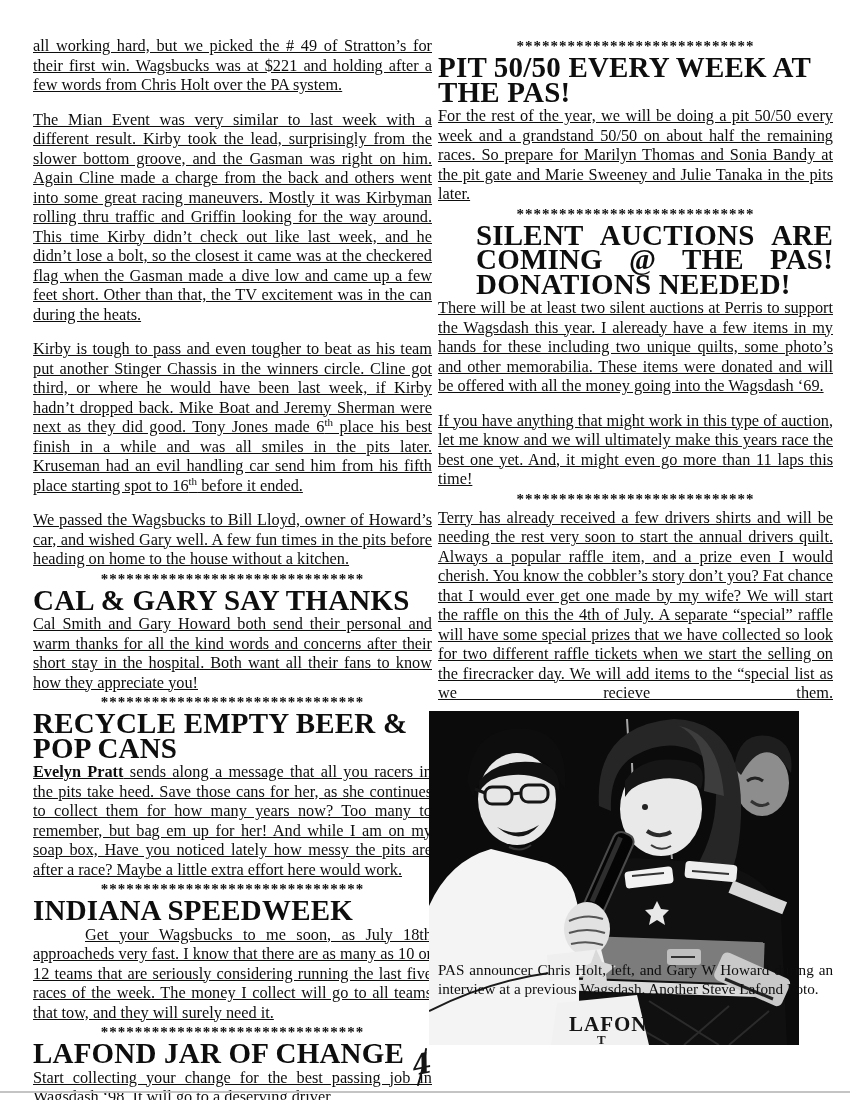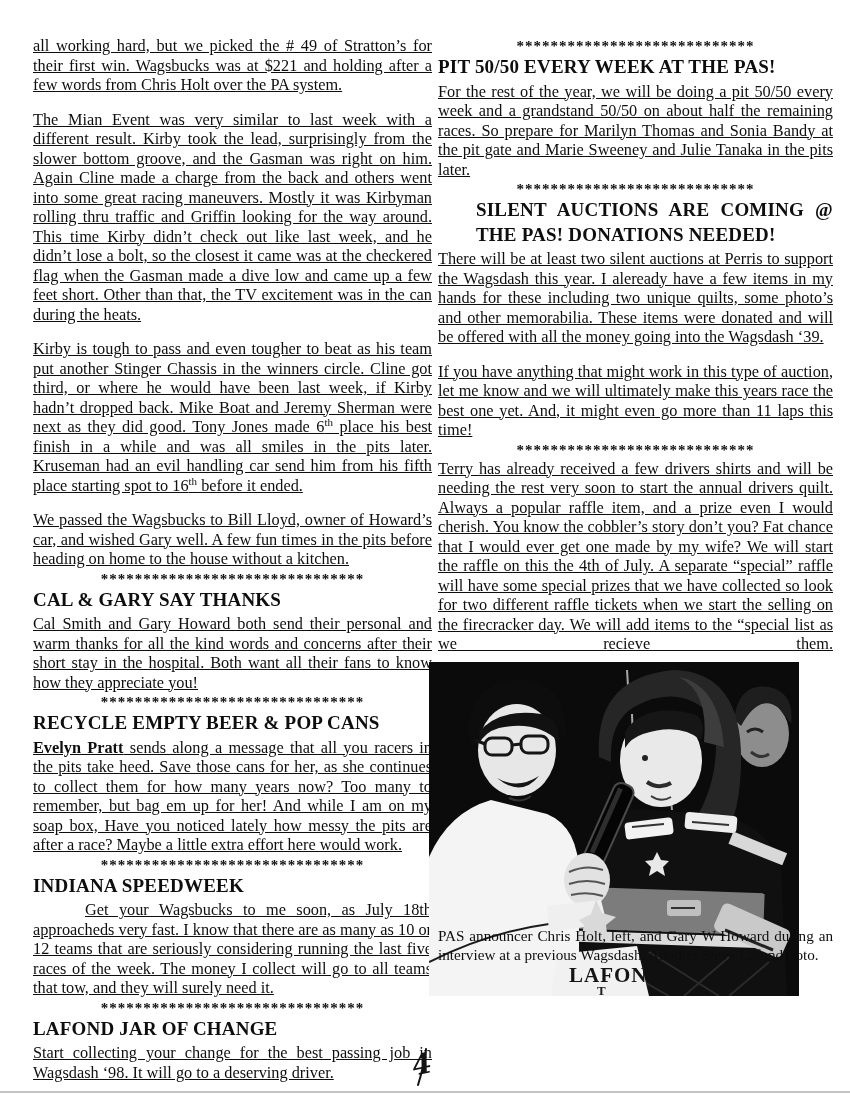--- a/index.html
+++ b/index.html
@@ -7,28 +7,28 @@
     width:850px;height:1100px;background:#ffffff;position:relative;
     font-family:"Liberation Serif", serif;color:#0e0e0e;overflow:hidden;
   }
   .col{position:absolute;top:36px;}
   .col-left{left:33px;width:399px;}
   .col-right{left:438px;width:395px;}
   p.bp{font-size:16.3px;line-height:19.5px;text-align:justify;margin:0;text-decoration:underline;}
   .gap{height:15px;}
   .stars{font-weight:bold;font-size:15px;line-height:13px;letter-spacing:1px;
     text-align:center;margin:4px 0 2px;white-space:nowrap;overflow:hidden;}
-  h2{font-size:19px;line-height:24.5px;margin:0 0 2px;font-weight:bold;letter-spacing:0.2px;}
+  h2{font-size:29px;line-height:24.5px;margin:0 0 2px;font-weight:bold;letter-spacing:0.2px;}
   h2.two-line{text-align:justify;margin-left:38px;}
   sup{font-size:11px;line-height:0;vertical-align:super;}
   .lead-bold{font-weight:bold;}
   .indent{text-indent:52px;}
   .justify-last{text-align-last:justify;}
   .photo-wrap{margin:8px 0 0 -9px;width:370px;height:244px;}
-  .caption{font-size:15.2px;line-height:19px;text-align:justify;margin-top:20px;}
+  .caption{font-size:15.2px;line-height:19px;text-align:justify;margin-top:5px;}
   .pageno{
     position:absolute;left:412px;top:1048px;
     font-family:"DejaVu Serif", serif;font-style:italic;font-weight:bold;
     font-size:28px;transform:rotate(-12deg);color:#141414;
   }
   .pageno-slash{
     position:absolute;left:414px;top:1048px;width:18px;height:38px;pointer-events:none;
   }
   .bottom-rule{position:absolute;left:0;top:1091px;width:850px;height:2px;background:#c4c4c4;}
 </style>
@@ -61,21 +61,21 @@
   <p class="bp">Start collecting your change for the best passing job in Wagsdash ‘98. It will go to a deserving driver.</p>
 </div>
 
 <div class="col col-right">
   <div class="stars">****************************</div>
   <h2>PIT 50/50 EVERY WEEK AT THE PAS!</h2>
   <p class="bp">For the rest of the year, we will be doing a pit 50/50 every week and a grandstand 50/50 on about half the remaining races. So prepare for Marilyn Thomas and Sonia Bandy at the pit gate and Marie Sweeney and Julie Tanaka in the pits later.</p>
 
   <div class="stars">****************************</div>
   <h2 class="two-line">SILENT AUCTIONS ARE COMING @ THE PAS! DONATIONS NEEDED!</h2>
-  <p class="bp">There will be at least two silent auctions at Perris to support the Wagsdash this year.  I aleready have a few items in my hands for these including two unique quilts, some photo’s and other memorabilia. These items were donated and will be offered with all the money going into the Wagsdash ‘39.</p>
+  <p class="bp">There will be at least two silent auctions at Perris to support the Wagsdash this year.  I aleready have a few items in my hands for these including two unique quilts, some photo’s and other memorabilia. These items were donated and will be offered with all the money going into the Wagsdash ‘69.</p>
   <div class="gap"></div>
   <p class="bp">If you have anything that might work in this type of auction, let me know and we will ultimately make this years race the best one yet. And, it might even go more than 11 laps this time!</p>
 
   <div class="stars">****************************</div>
   <p class="bp justify-last">Terry has already received a few drivers shirts and will be needing the rest very soon to start the annual drivers quilt. Always a popular raffle item, and a prize even I would cherish. You know the cobbler’s story don’t you? Fat chance that I would ever get one made by my wife? We will start the raffle on this the 4th of July. A separate “special” raffle will have some special prizes that we have collected so look for two different raffle tickets when we start the selling on the firecracker day.  We will add items to the “special list as we recieve them.</p>
 
   <div class="photo-wrap">
     <svg width="370" height="334" viewBox="0 0 370 334">
       <rect width="370" height="334" fill="#0b0b0b"></rect>
 

